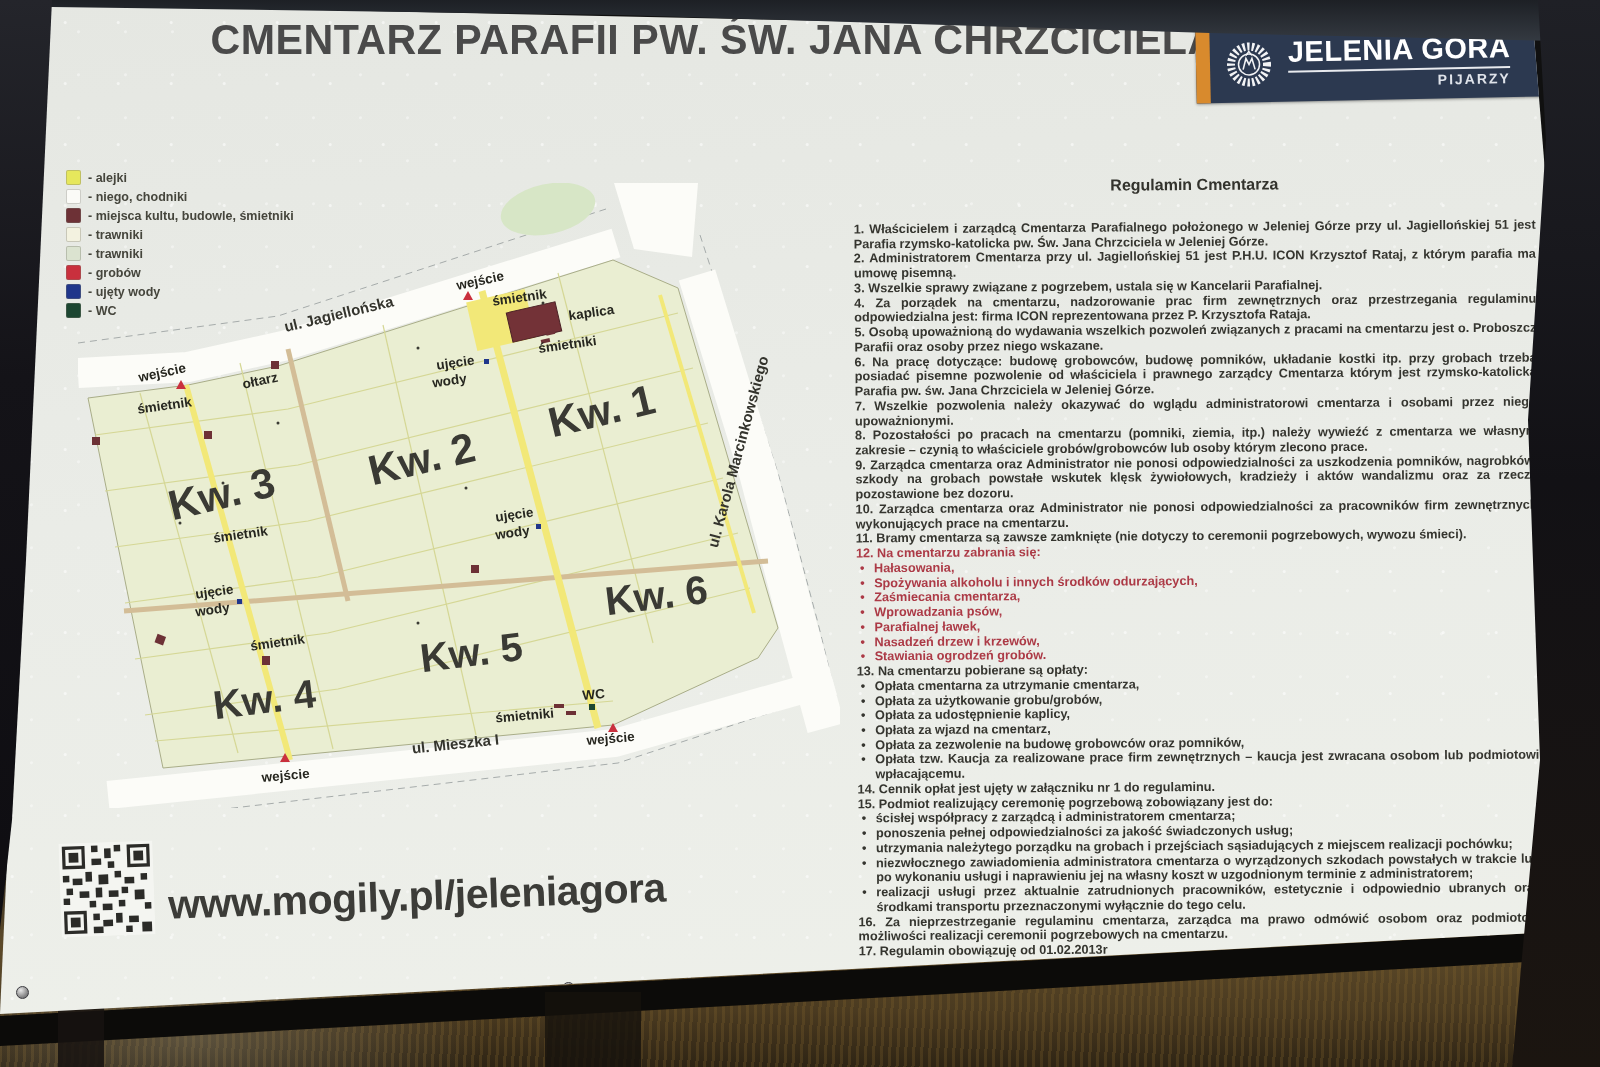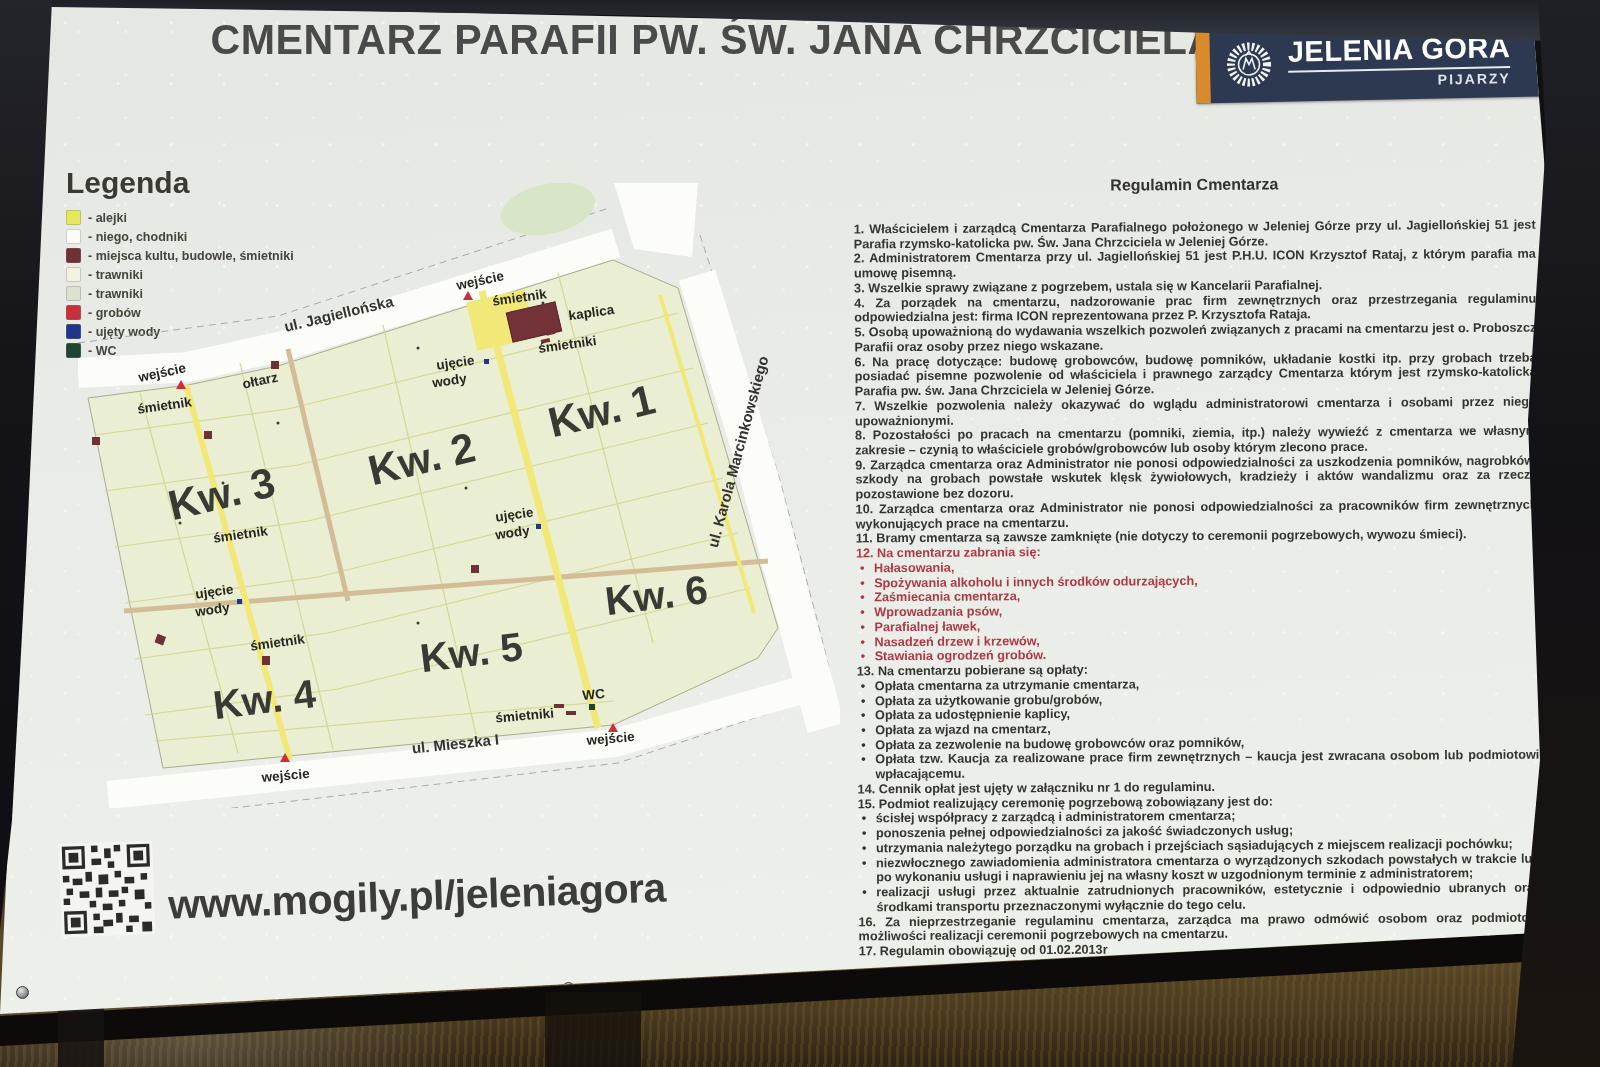--- a/index.html
+++ b/index.html
@@ -107,21 +107,20 @@
       <path d="M21,32 L24,21 L27,27 L30,21 L33,32" fill="none" stroke="#f2f3f5" stroke-width="1.6"></path>
       <path d="M24,18 L27,14 L30,18" fill="none" stroke="#f2f3f5" stroke-width="1.4"></path>
     </svg>
     <div class="ltext">
       <div class="city">JELENIA GÓRA</div>
       <div class="sub">PIJARZY</div>
     </div>
   </div>
 
   <div class="abs" id="legend">
-    <h2>Legenda</h2>
     <div class="leg-row">
         <span class="sw" style="background: rgb(230, 231, 92);"></span>
         <span>- alejki</span>
       </div>
     <div class="leg-row">
         <span class="sw" style="background: rgb(251, 251, 247);"></span>
         <span>- niego, chodniki</span>
       </div>
     <div class="leg-row">
         <span class="sw" style="background: rgb(109, 49, 54);"></span>

